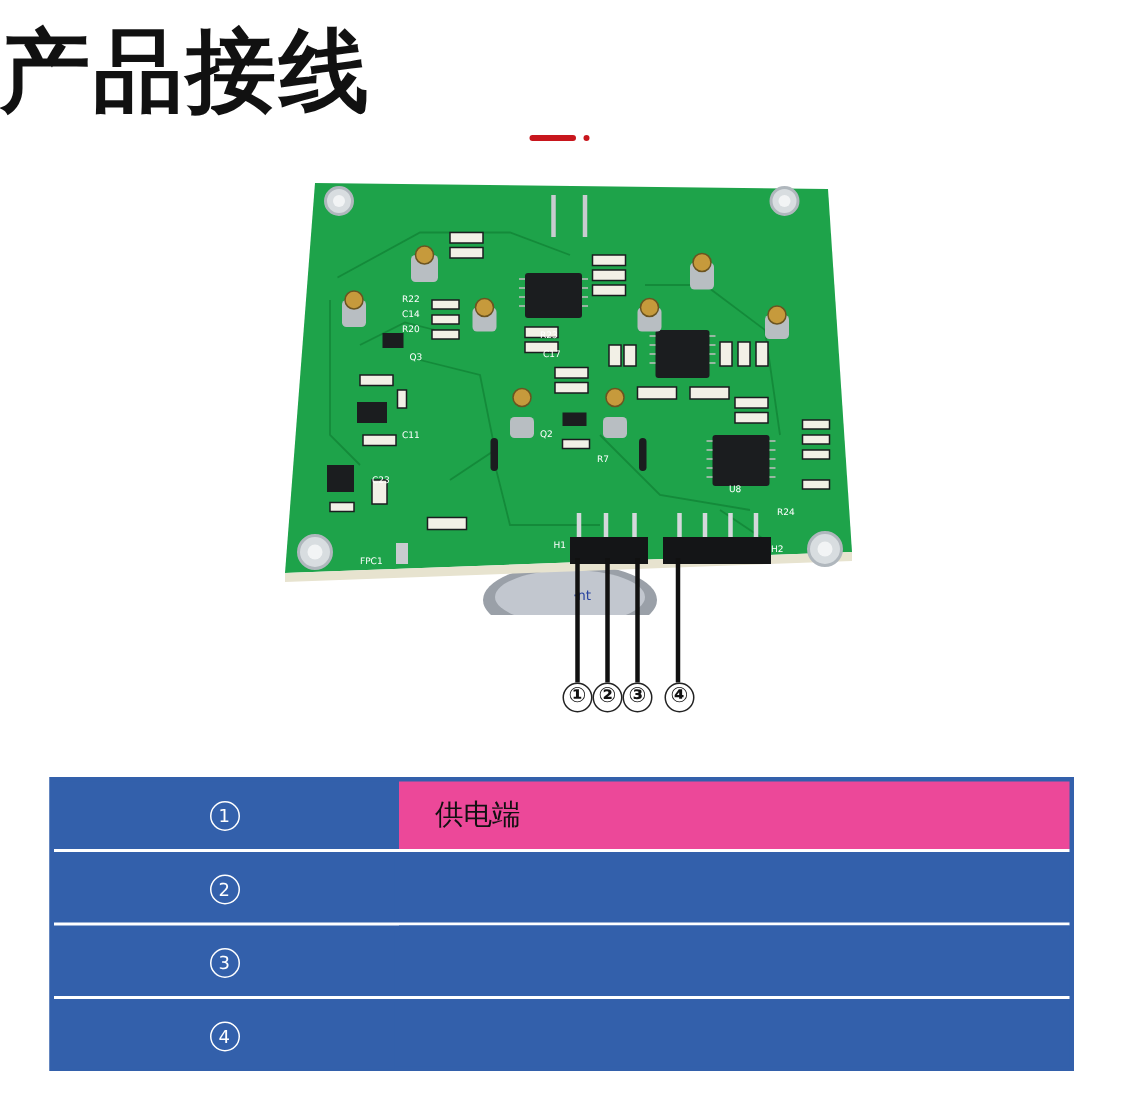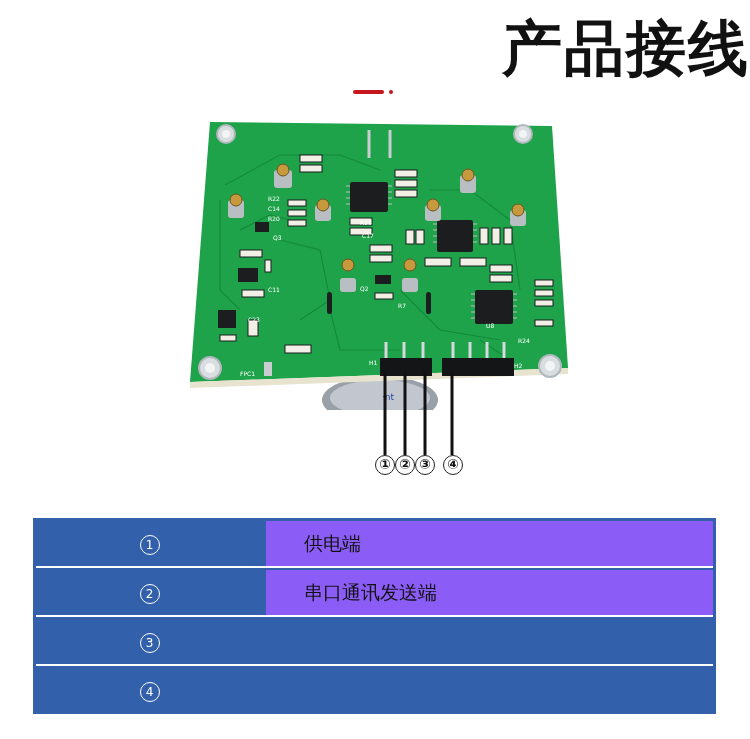--- a/index.html
+++ b/index.html
@@ -1,18 +1,18 @@
 <!DOCTYPE html>
 <html><head>
 <meta charset="utf-8">
 <style>
   html, body { margin: 0; padding: 0; background: #ffffff; }
   body { width: 750px; height: 739px; position: relative; overflow: hidden;
          font-family: "DejaVu Sans", "Liberation Sans", sans-serif; }
-  .title { position: absolute; left: 0; top: 8px; width: 750px; text-align: right;
+  .title { position: absolute; left: 0; top: 8px; width: 750px; text-align: left;
            font-size: 60px; font-weight: bold; color: #111; letter-spacing: 2px; line-height: 80px; }
   .accent-dash { position: absolute; left: 353px; top: 90px; width: 31px; height: 4px;
                  background: #c8161d; border-radius: 2px; }
   .accent-dot { position: absolute; left: 389px; top: 90px; width: 4px; height: 4px;
                 background: #c8161d; border-radius: 50%; }
 
   .pcb-wrap { position: absolute; left: 180px; top: 110px; width: 400px; height: 300px; }
   .pcb-wrap svg { display: block; }
 
   .pin-lines { position: absolute; left: 0; top: 0; width: 750px; height: 500px; pointer-events: none; }
@@ -22,22 +22,22 @@
 
   .table { position: absolute; left: 33px; top: 518px; width: 683px; height: 196px;
            background: #3360ab; box-sizing: border-box; border: 3px solid #3360ab; }
   .row { position: absolute; left: 0; width: 677px; height: 45px; }
   .row .num { position: absolute; left: 0; top: 0; width: 227px; height: 45px;
               background: #3360ab; color: #fff; text-align: center; line-height: 45px;
               font-size: 17px; }
   .row .num span { display: inline-block; width: 18px; height: 18px; border: 1.3px solid #fff;
                    border-radius: 50%; line-height: 18px; font-size: 12px; box-sizing: content-box; }
   .row .desc { position: absolute; left: 230px; top: 0; width: 447px; height: 45px;
-               background: #8b5cf6; color: #111; line-height: 45px; font-size: 19px;
-               padding-left: 38px; box-sizing: border-box; }
+               background: #ec4899; color: #111; line-height: 45px; font-size: 19px;
+               padding-left: 24px; box-sizing: border-box; }
   .sep { position: absolute; left: 0; width: 677px; height: 2px; background: #ffffff; }
   .sep .blue { position: absolute; left: 230px; top: 2px; width: 447px; height: 2px; background: #3360ab; }
 </style>
 </head>
 <body>
 
 <div class="title">产品接线</div>
 <div class="accent-dash"></div>
 <div class="accent-dot"></div>
 
@@ -212,21 +212,20 @@
 <div class="table">
   <div class="row" style="top:0px;">
     <div class="num"><span>1</span></div>
     <div class="desc">供电端</div>
   </div>
   <div class="sep" style="top:45px;">
       <div class="blue"></div>
     </div>
   <div class="row" style="top:49px;">
     <div class="num"><span>2</span></div>
-    <div class="desc">串口通讯发送端</div>
   </div>
   <div class="sep" style="top:94px;">
       <div class="blue"></div>
     </div>
   <div class="row" style="top:98px;">
     <div class="num"><span>3</span></div>
   </div>
   <div class="sep" style="top:143px;">
       <div class="blue"></div>
     </div>

